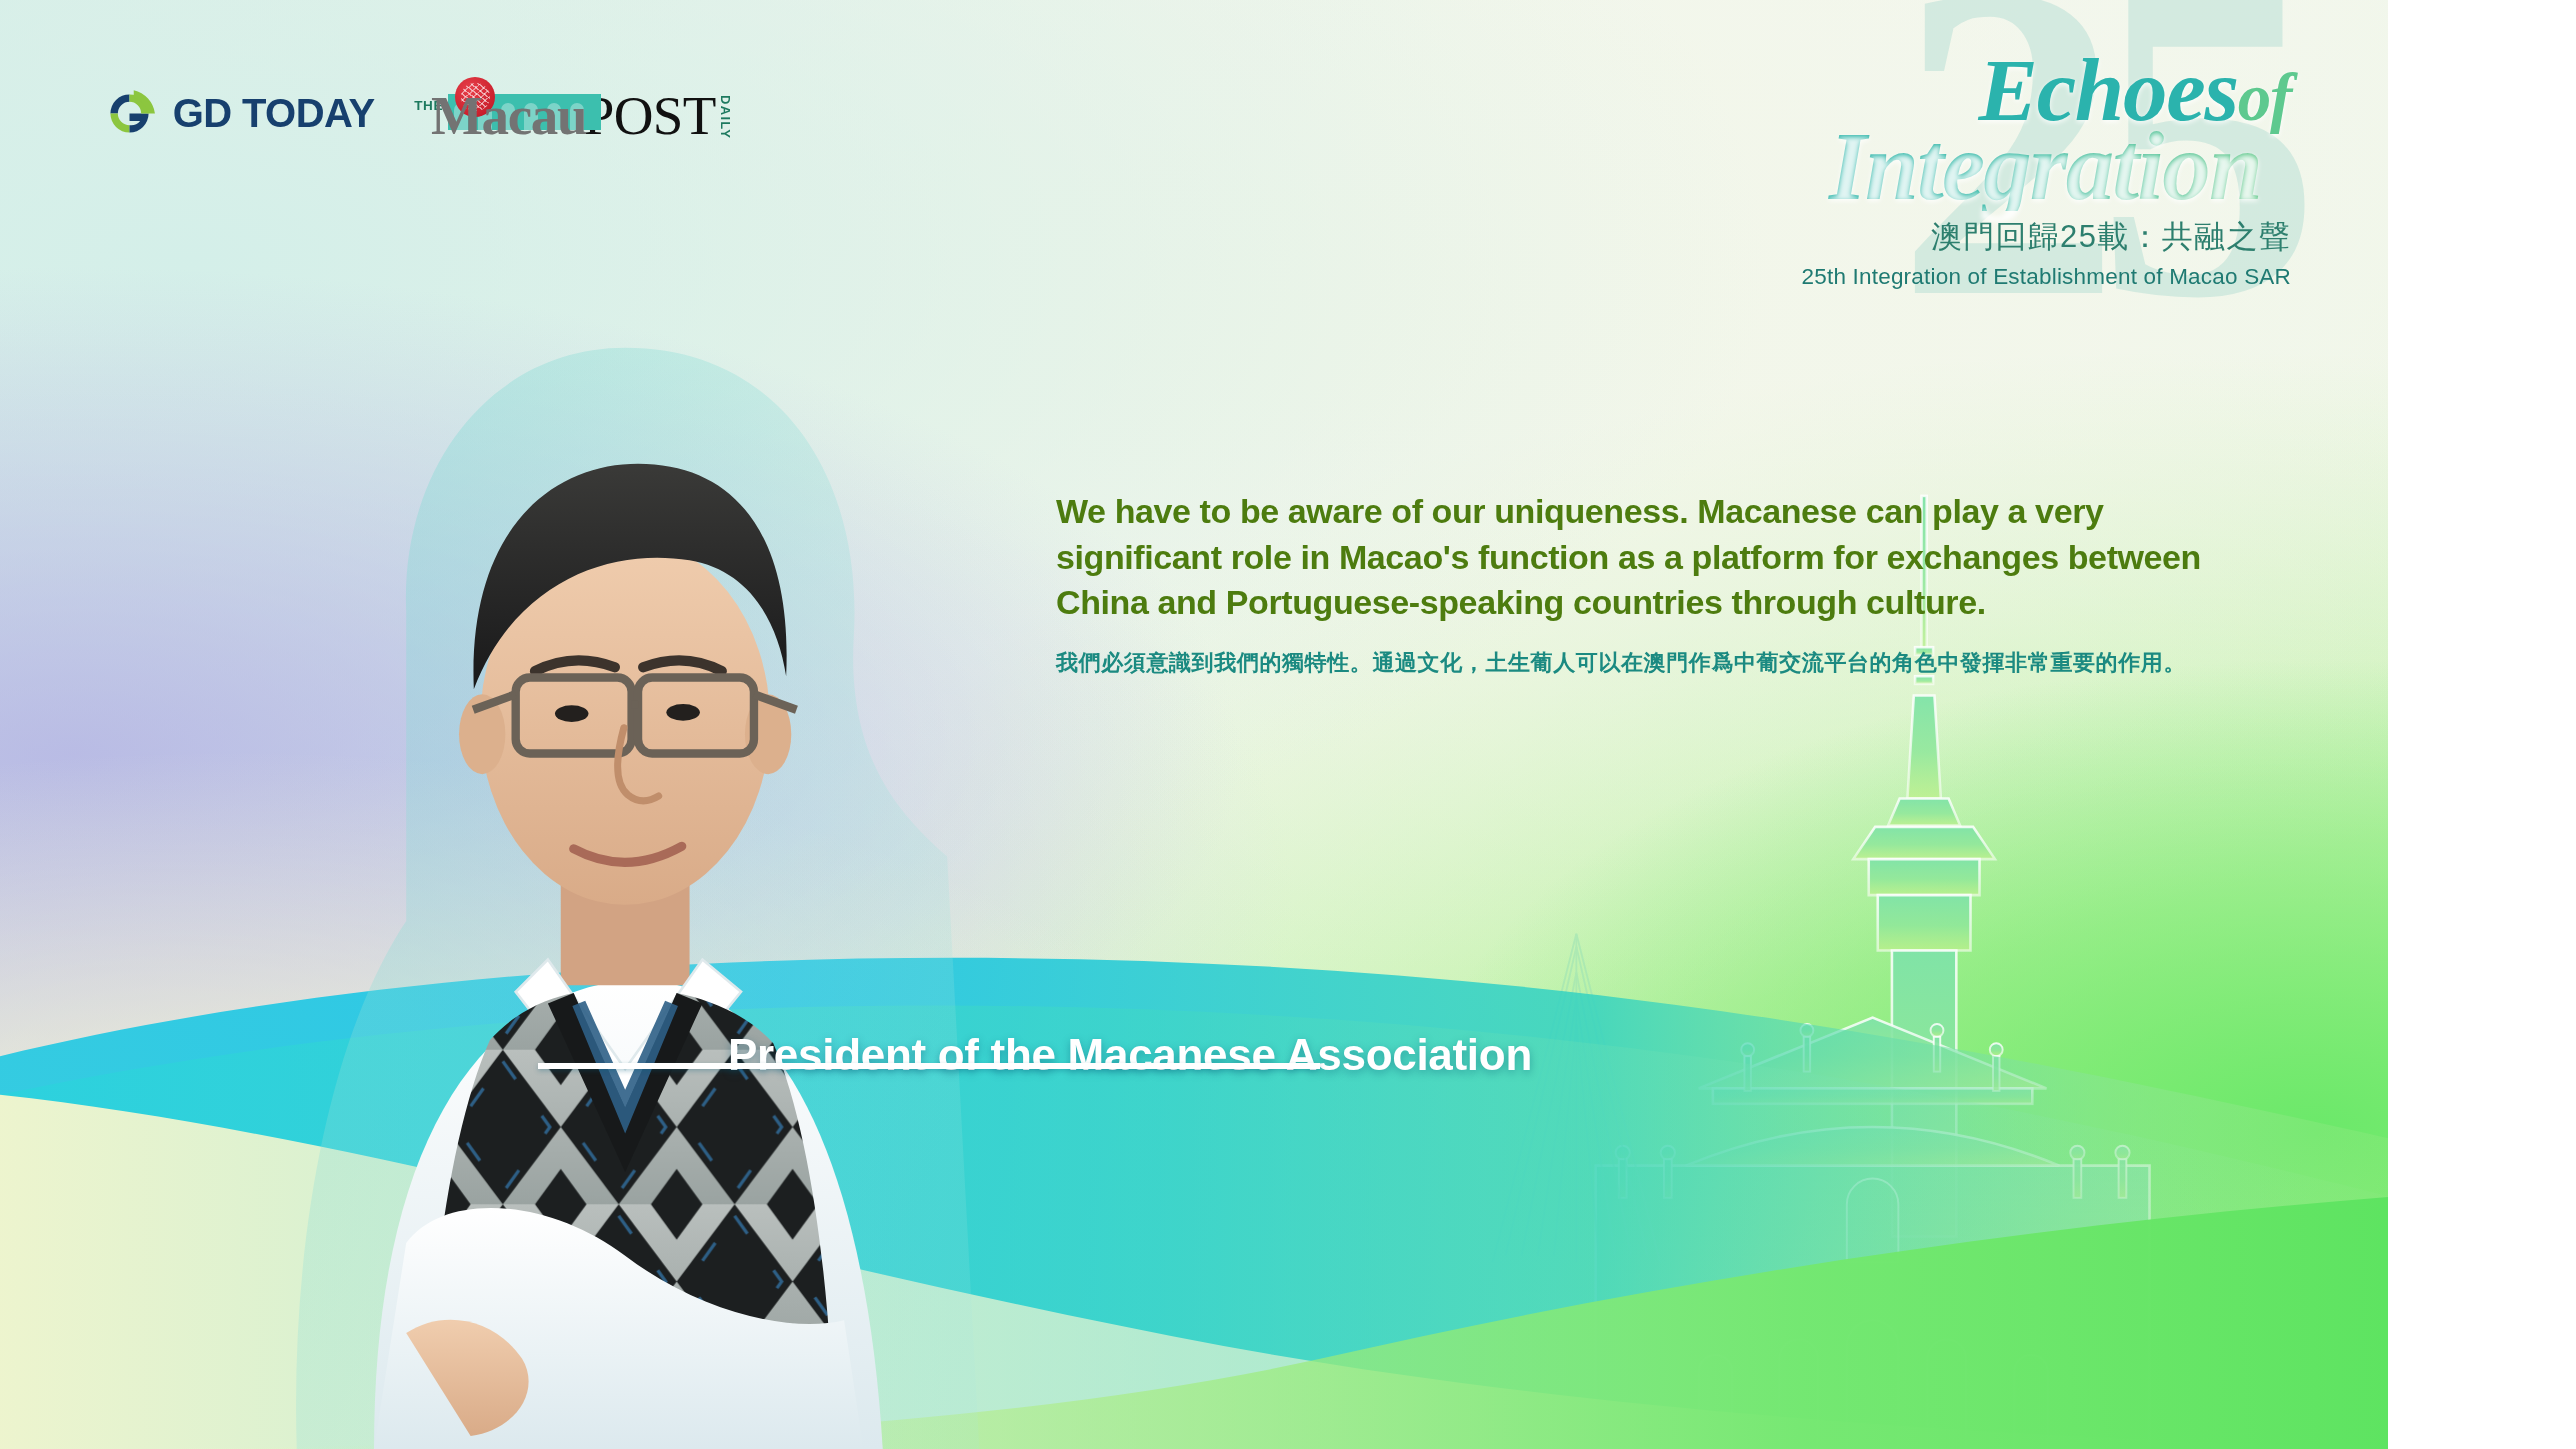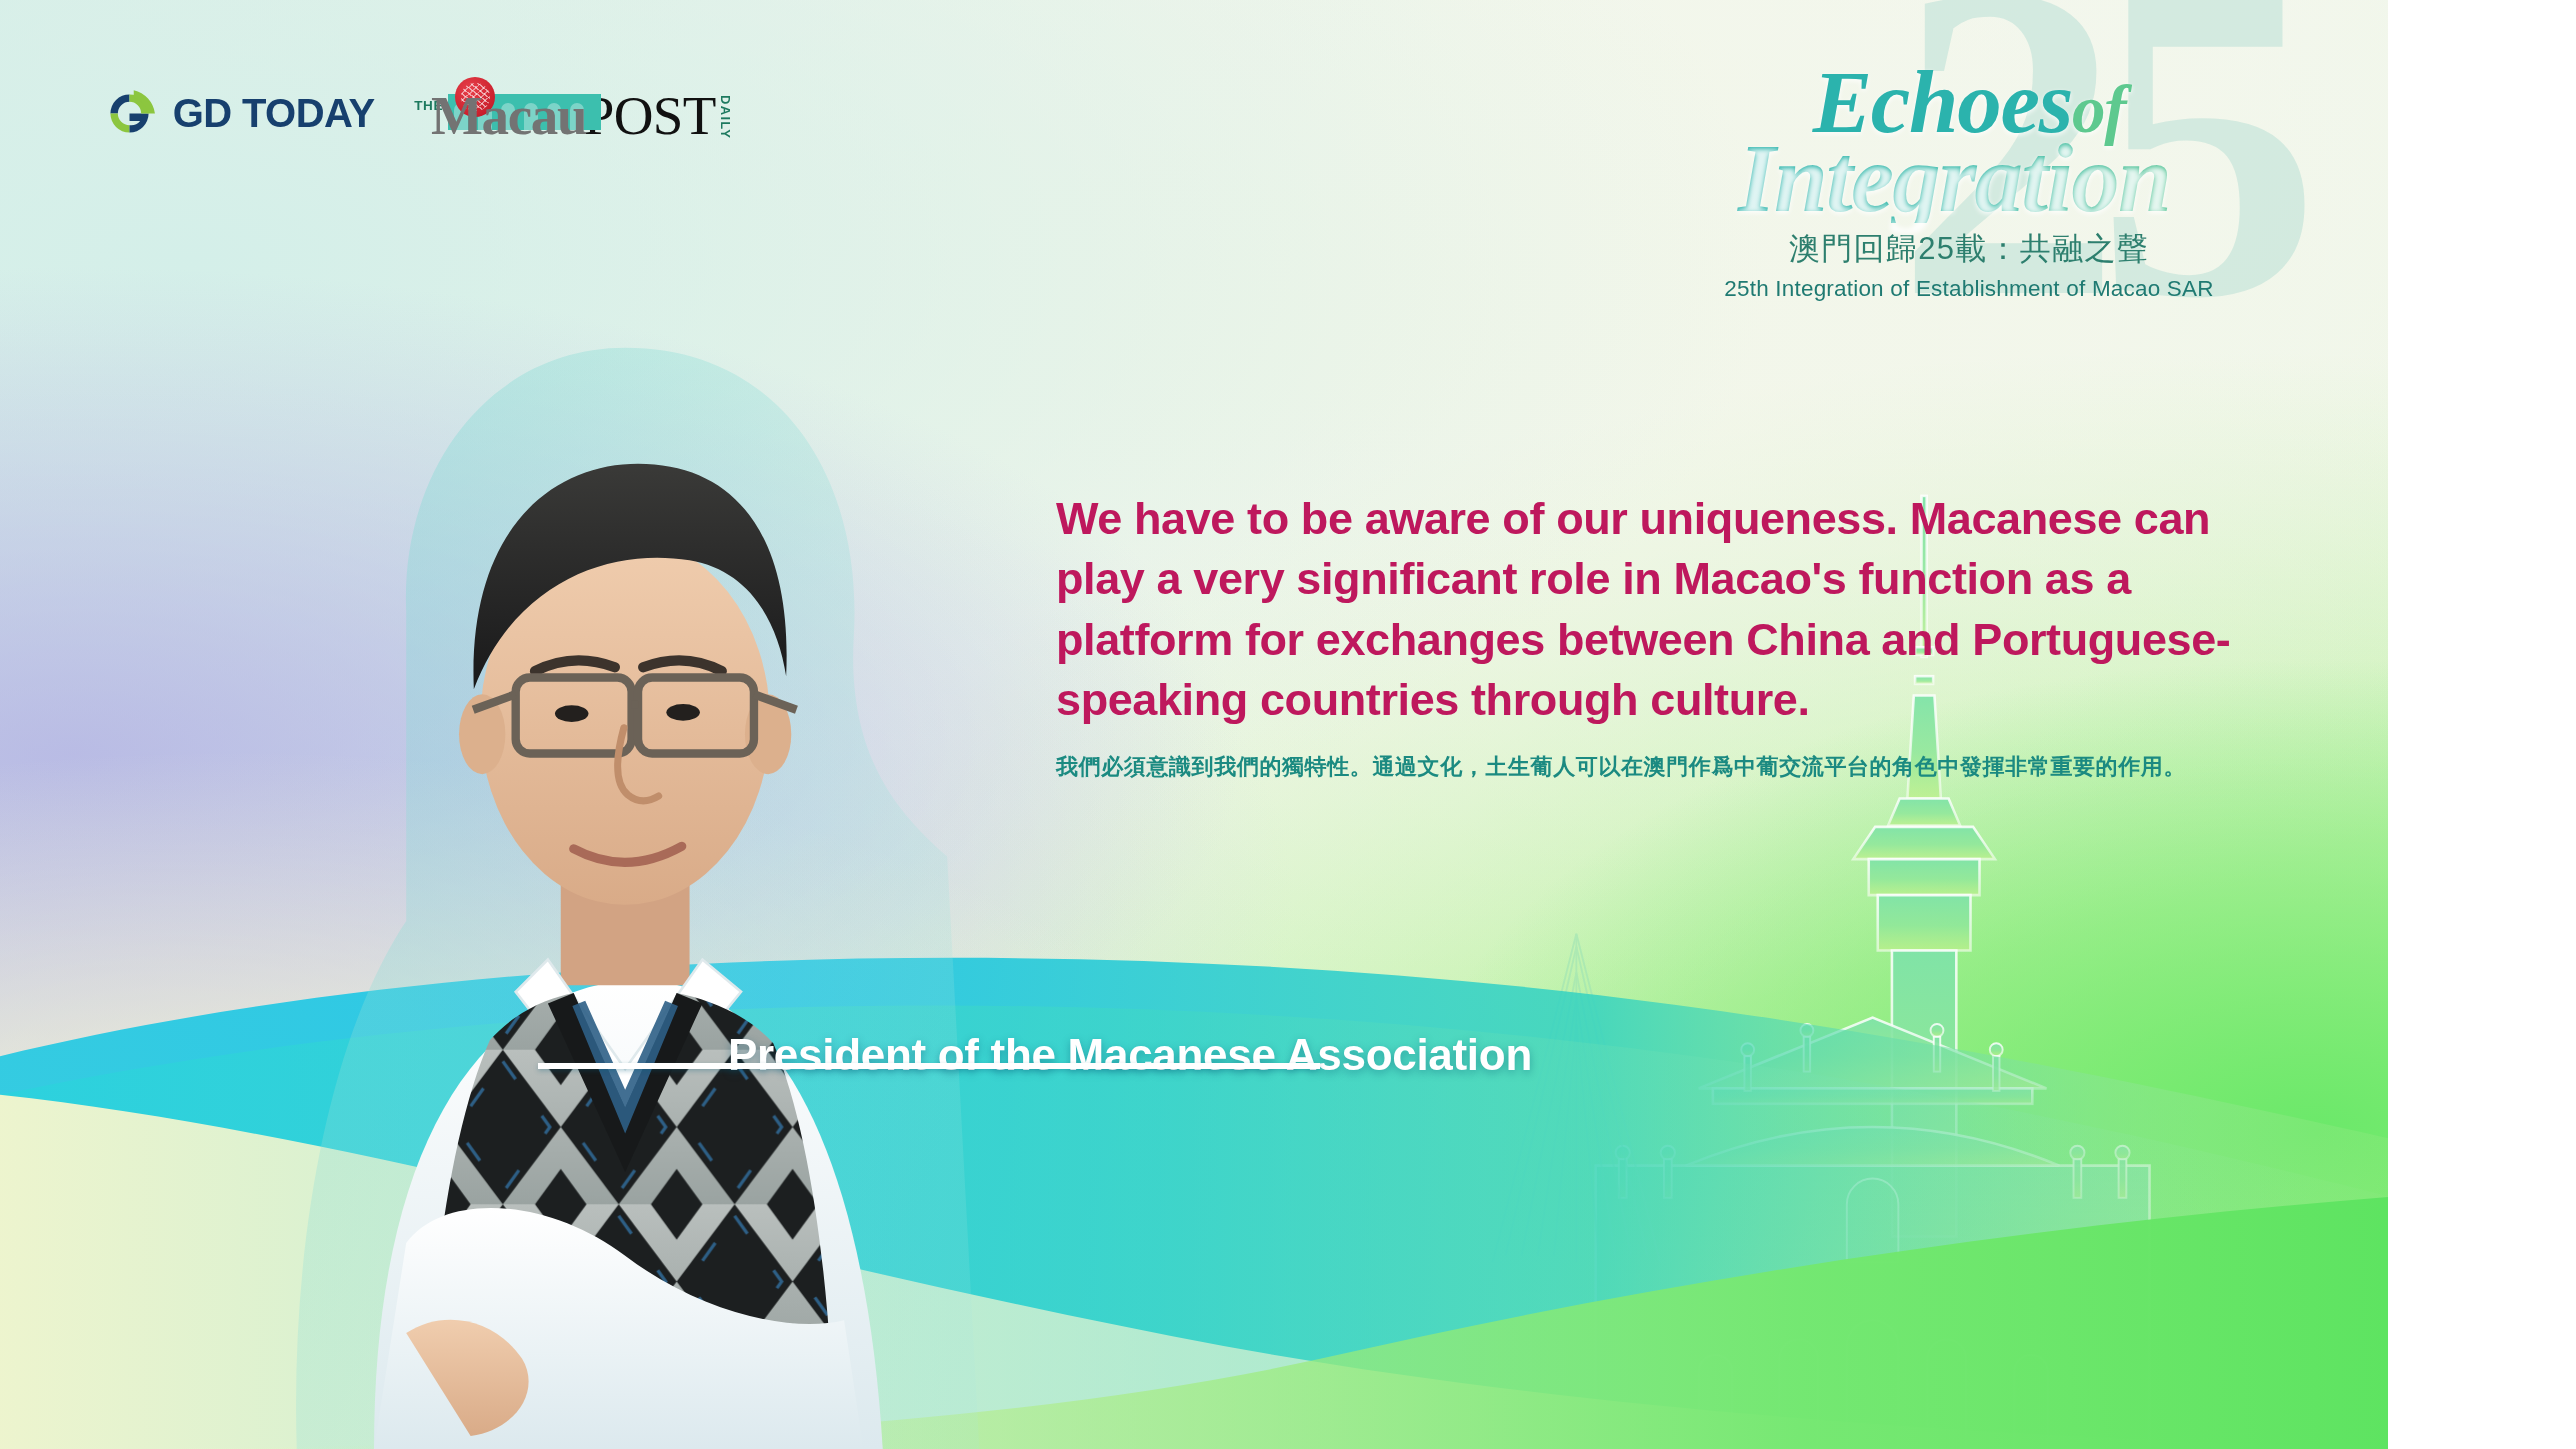--- a/index.html
+++ b/index.html
@@ -113,22 +113,22 @@
   .mp-daily{
     font-family:"Liberation Sans",sans-serif;
     font-size:13px;font-weight:700;color:#1d7a5f;
     letter-spacing:1.3px;
     writing-mode:vertical-rl;
     margin-left:2.6px;margin-bottom:3.9px;
   }
 
   
   .campaign{
-    position:absolute;right:97px;top:62px;
-    width:644px;text-align:center;
+    position:absolute;right:97px;top:50px;
+    width:644px;text-align:right;
   }
   .camp-line1{
     font-family:"Liberation Serif",serif;
     font-style:italic;font-weight:700;
     font-size:89px;line-height:.92;
     color:#2bb3ad;
     letter-spacing:-1.3px;
     text-shadow:0 1.9px 5.2px rgba(255,255,255,.85);
     white-space:nowrap;
   }
@@ -155,22 +155,22 @@
   .camp-en{
     font-size:22.5px;font-weight:400;color:#1f7a72;
     margin-top:6.4px;letter-spacing:0.2px;white-space:nowrap;
   }
 
   
   .quote{
     position:absolute;left:1056px;top:489px;width:1211px;
   }
   .quote-en{
-    font-size:45px;line-height:1.34;font-weight:700;
-    color:#be185d;letter-spacing:-0.4px;
+    font-size:34px;line-height:1.34;font-weight:700;
+    color:#4d7c0f;letter-spacing:-0.4px;
   }
   .quote-zh{
     margin-top:22px;
     font-size:22px;line-height:1.36;font-weight:700;
     color:#1b8a81;letter-spacing:0.6px;
   }
 
   
   .namecard{
     position:absolute;left:728px;top:985px;width:1481px;

